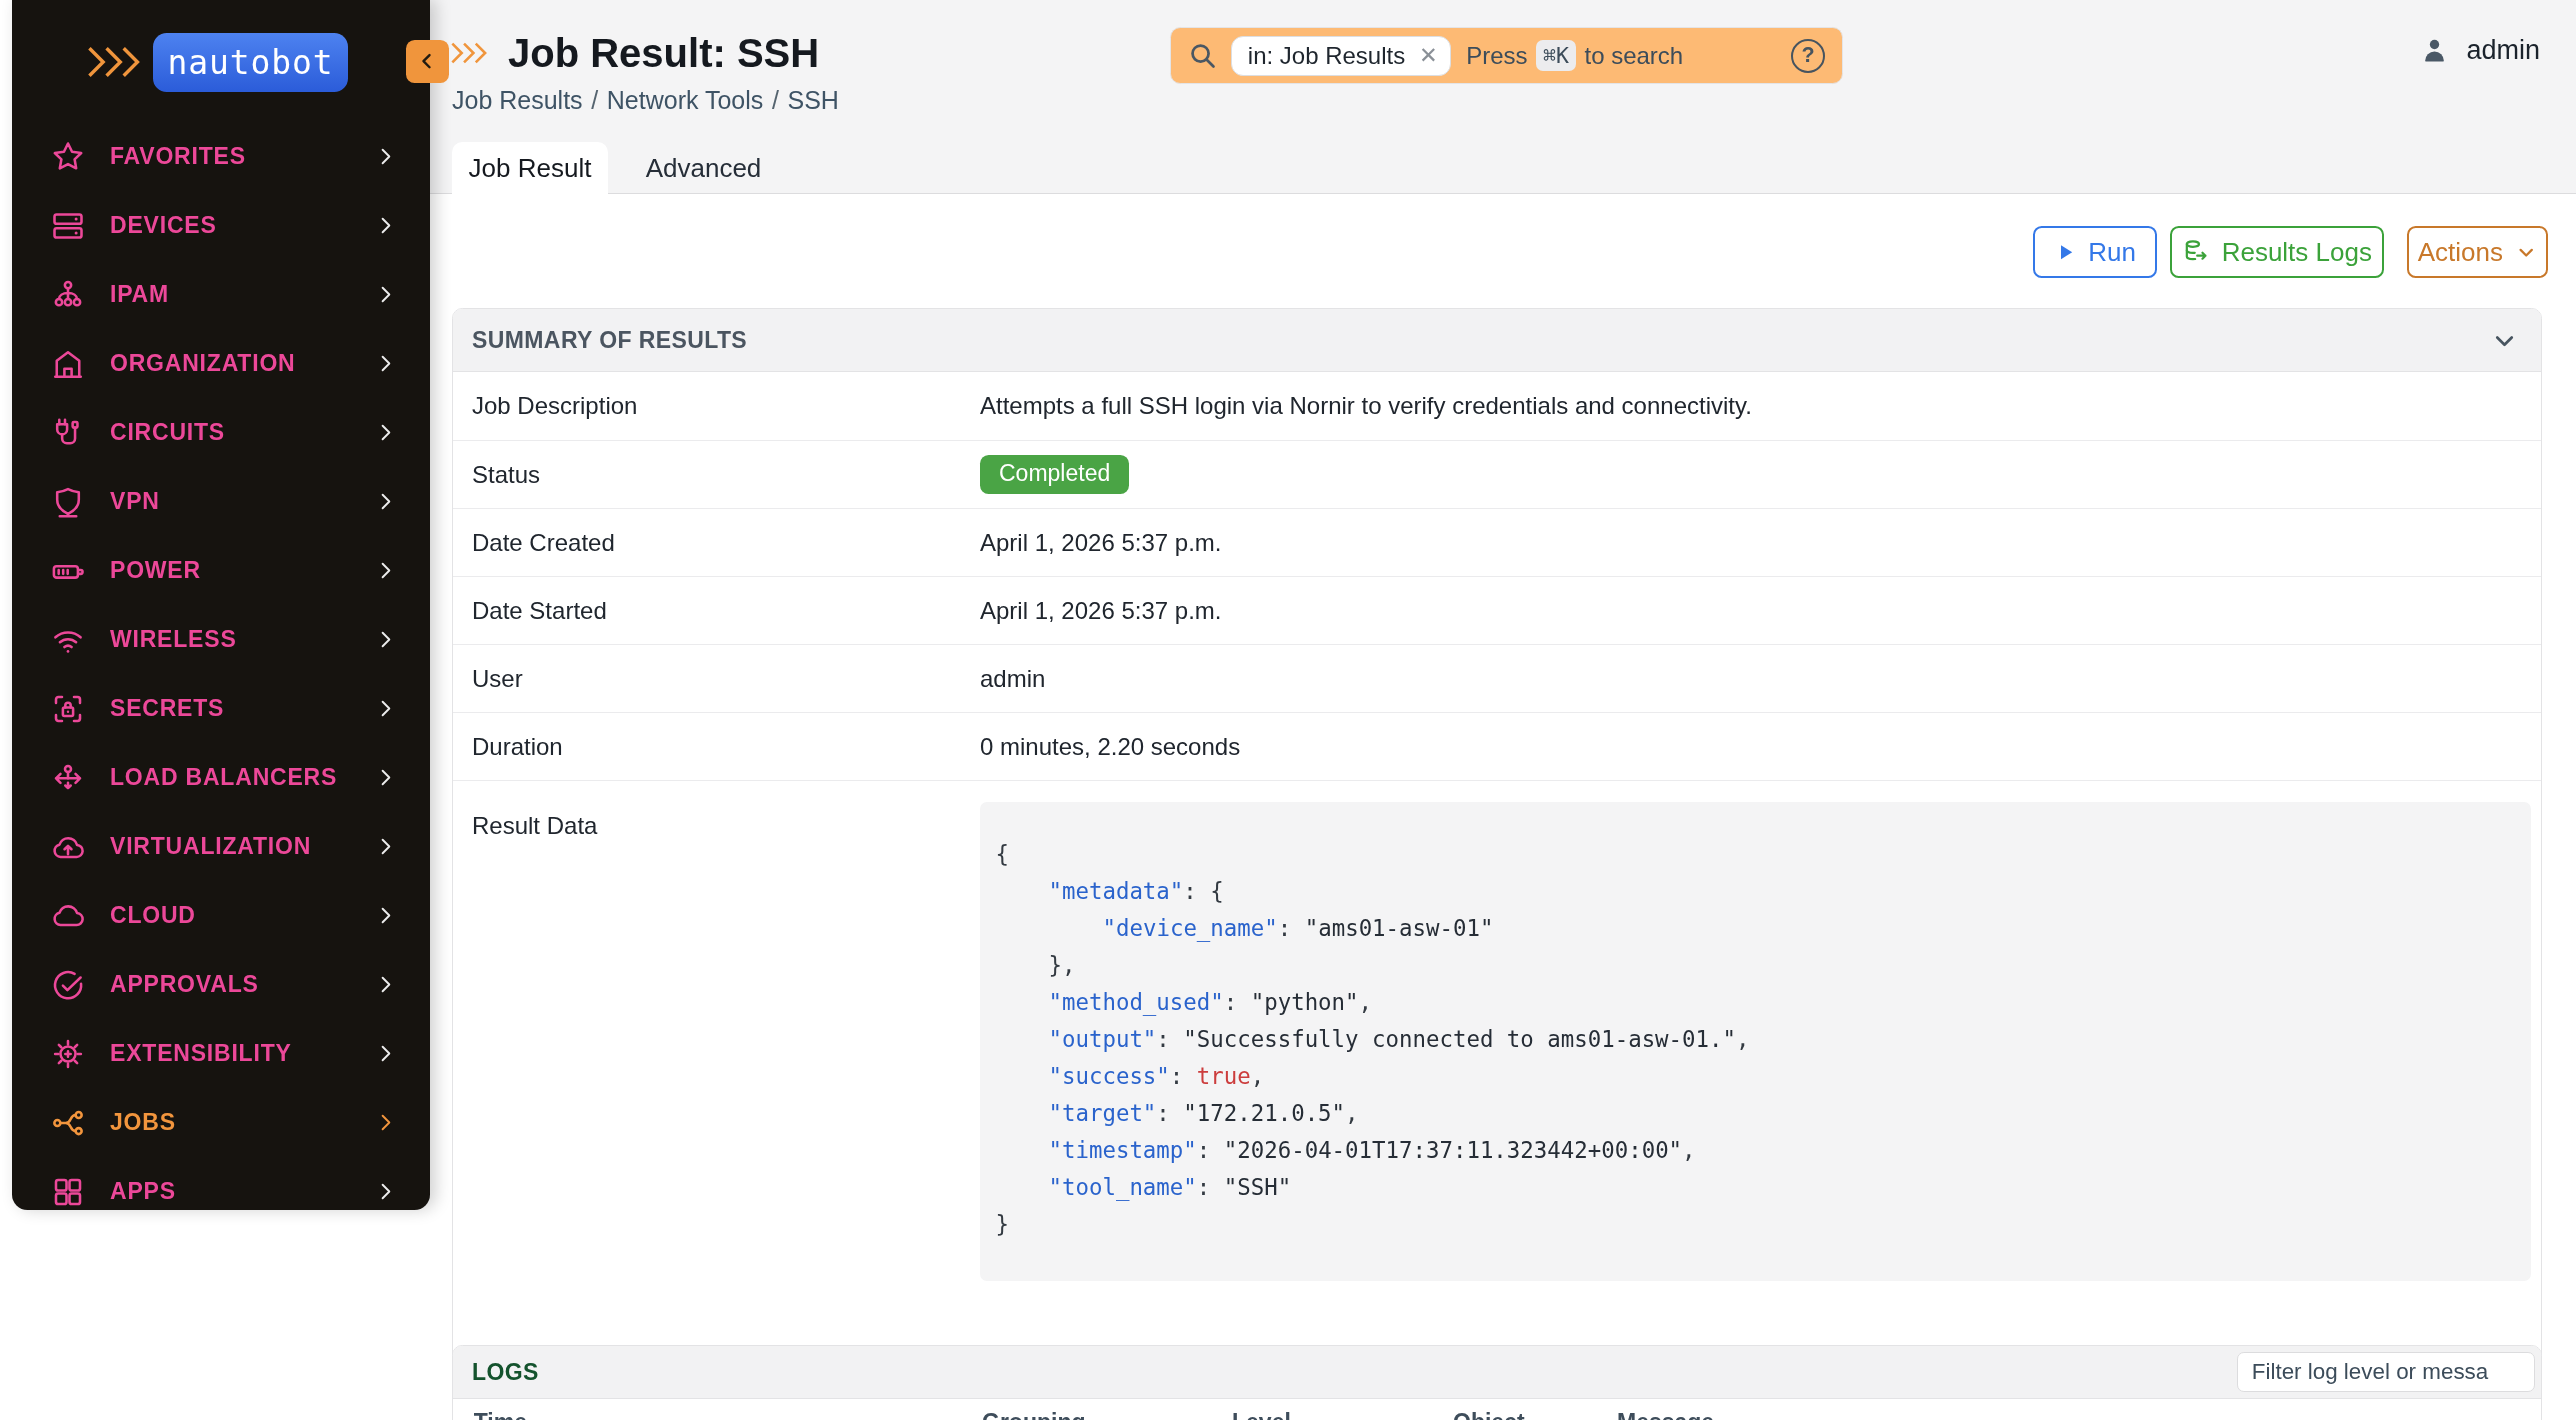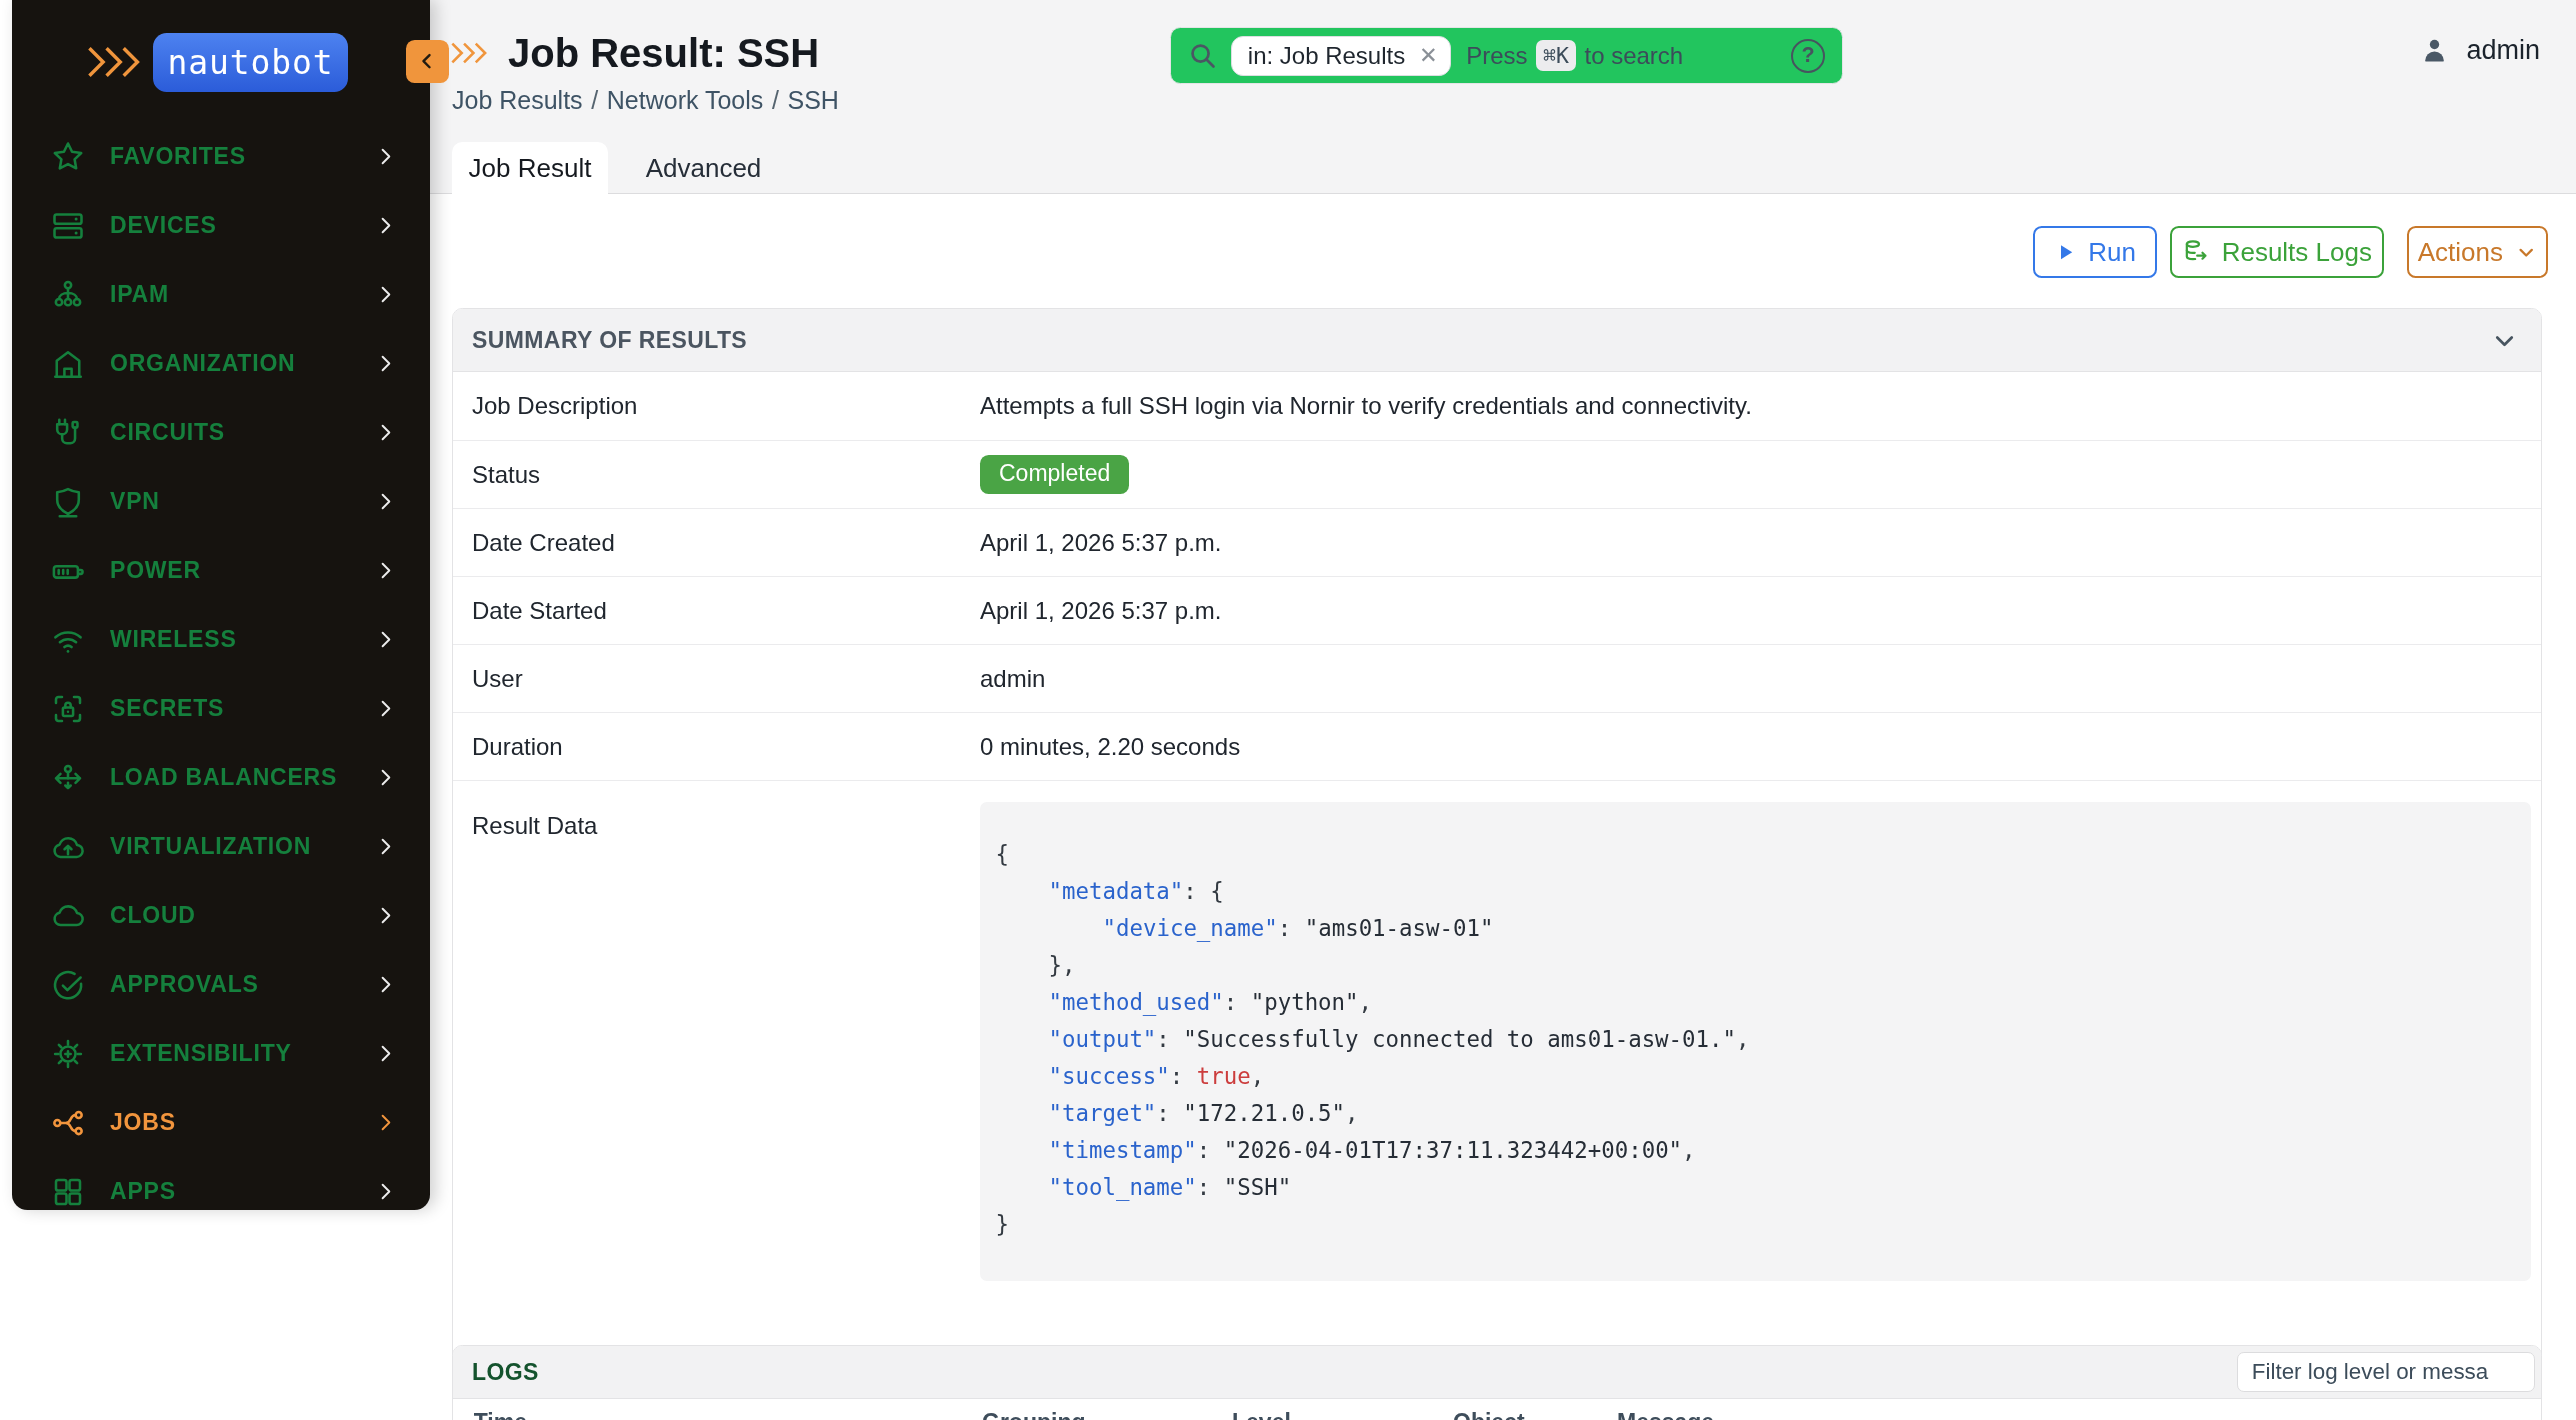--- a/index.html
+++ b/index.html
@@ -26,21 +26,21 @@
     font-family:"DejaVu Sans Mono", monospace; font-size:33px; color:#ffffff; letter-spacing:0.9px;
   }
   .collapse-btn {
     position:absolute; left:394px; top:40px; width:43px; height:43px;
     background:#f0953c; border:none; border-radius:8.6px; cursor:pointer; z-index:30;
     display:flex; align-items:center; justify-content:center; color:#221b10;
   }
   .nav { position:absolute; top:122px; left:0; right:0; }
   .nav-item {
     height:69px; display:flex; align-items:center; padding:0 33px 0 38px;
-    color:#15803d; cursor:pointer;
+    color:#ec4899; cursor:pointer;
   }
   .nav-item .nav-icon { width:36px; height:36px; margin-right:24px; flex:none; }
   .nav-item .nav-label { font-size:23px; font-weight:700; letter-spacing:0.8px; flex:1; white-space:nowrap; }
   .nav-item .nav-chevron { width:23px; height:23px; color:#ececec; flex:none; }
   .nav-item.active { color:#f2953d; }
   .nav-item.active .nav-chevron { color:#f2953d; }
 
   
   .main { position:absolute; left:418px; top:0; right:0; bottom:0; background:#ffffff; }
   .topbar {
@@ -51,21 +51,21 @@
   .page-title {
     position:absolute; left:90px; top:31px; font-size:40px; font-weight:700; color:#15191f;
     white-space:nowrap;
   }
   .breadcrumb { position:absolute; left:34px; top:86px; font-size:25px; color:#3e5365; white-space:nowrap; }
   .breadcrumb .crumb { cursor:pointer; }
   .breadcrumb .sep { color:#55646f; padding:0 8.6px; }
 
   .search-box {
     position:absolute; left:752px; top:27px; width:673px; height:57px;
-    background:#22c55e; border:1.7px solid #e4e4e6; border-radius:10.3px;
+    background:#fdba74; border:1.7px solid #e4e4e6; border-radius:10.3px;
     display:flex; align-items:center; padding:0 17px 0 15.5px;justify-content:space-between;
   }
   .search-icon { width:31px; height:31px; color:#4a5763; margin-right:13.8px; flex:none; }
   .scope-chip {
     height:40px; border:1.7px solid #dcdee1; border-radius:12px; background:#fff;
     display:flex; align-items:center; padding:0 12px 0 15.5px; margin-right:15.5px; white-space:nowrap;
   }
   .scope-chip .chip-label { font-size:24px; color:#1f262e; }
   .scope-chip .chip-close { font-size:22.4px; color:#8a9097; margin-left:13.8px; cursor:pointer; }
   .press-hint { display:flex; align-items:center; font-size:24px; color:#3c4c5a; white-space:nowrap; flex:1; }

